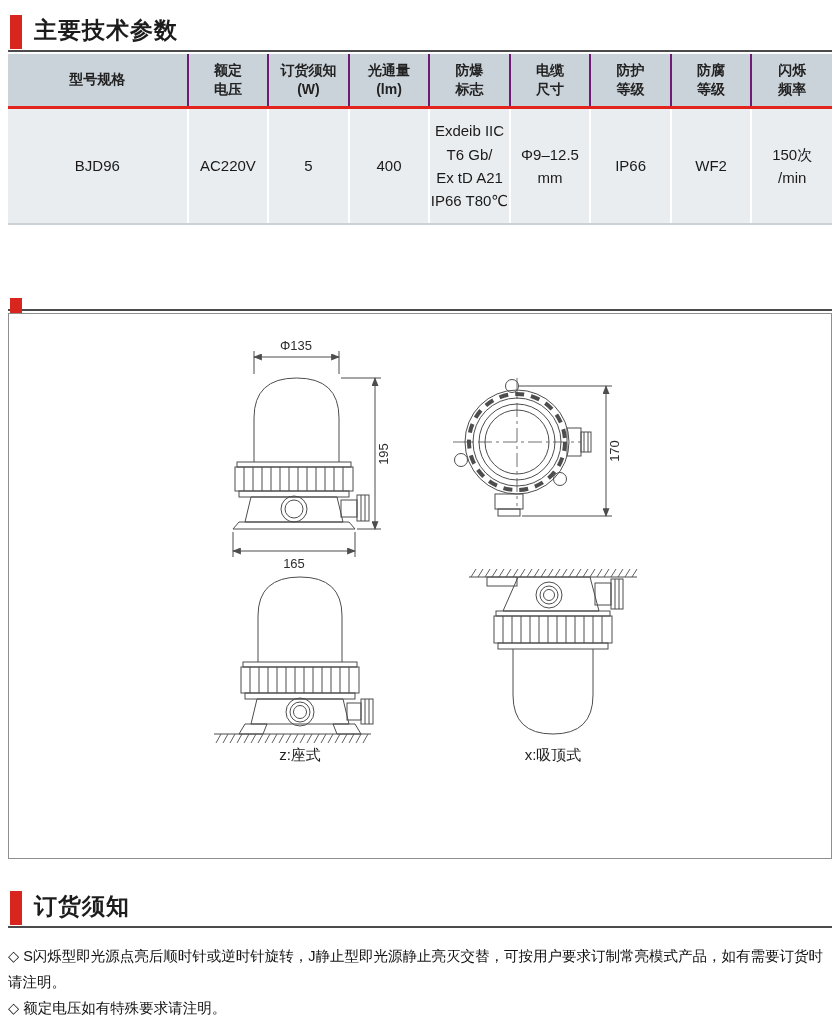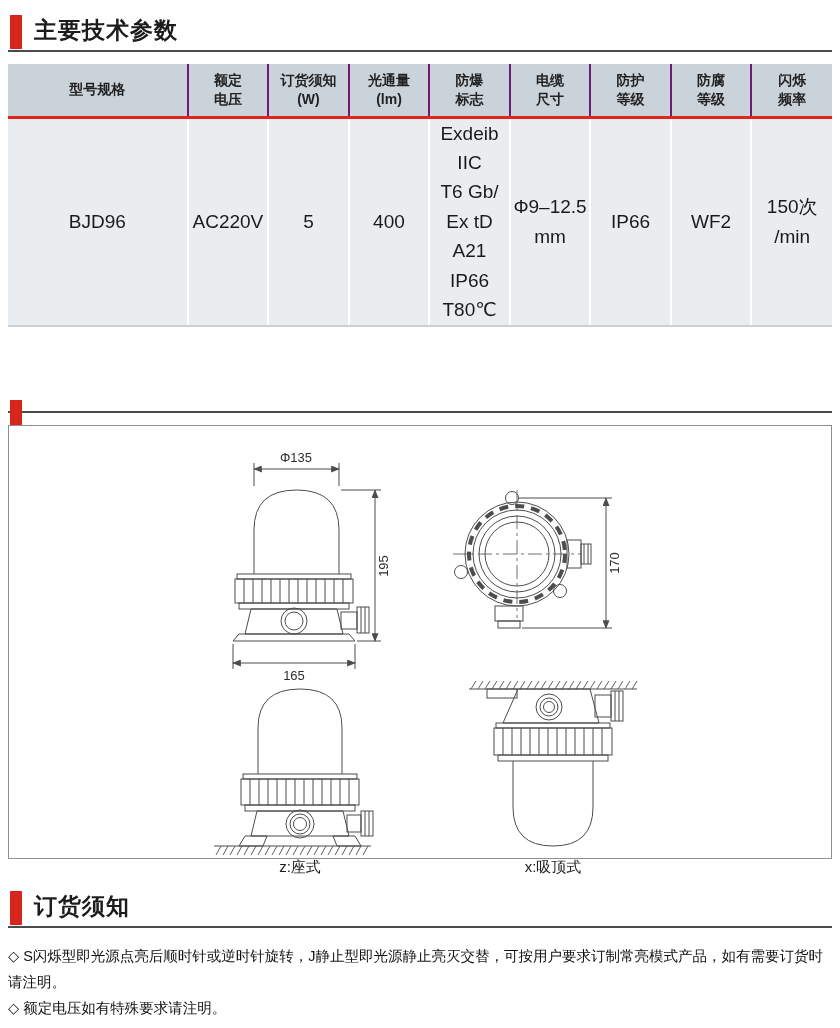--- a/index.html
+++ b/index.html
@@ -32,54 +32,54 @@
   }
   .sec1 { margin-top: 12px; }
   .sec2 { margin-top: 70px; }
   .sec3 { margin-top: 29px; }
 
   
   table.spec {
     width: 100%;
     border-collapse: collapse;
     table-layout: fixed;
-    margin-top: 12px;
+    margin-top: 2px;
     border-radius: 22px;
   }
   table.spec th {
     background: #cbd3da;
     height: 53px;
     font-size: 14px;
     font-weight: 700;
     color: #222;
     text-align: center;
     vertical-align: middle;
     border-left: 2px solid #701a75;
     border-bottom: 3px solid #e2241c;
     white-space: pre-line;
     line-height: 1.35;
   }
   table.spec td {
     background: #eaedf0;
     height: 117px;
-    font-size: 19px;
+    font-size: 15px;
     color: #1a1a1a;
     text-align: center;
     vertical-align: middle;
     border-left: 2px solid #fff;
     border-bottom: 2px solid #ccd1d5;
     white-space: pre-line;
     line-height: 1.55;
   }
   table.spec th:first-child, table.spec td:first-child { border-left: none; }
 
   
   .panel {
-    margin-top: 12px;
-    height: 434px;
+    margin-top: 2px;
+    height: 546px;
     border: 1px solid #8f8f8f;
     background: #fff;
     position: relative;
     padding-left: 31px;
   }
   .panel svg { position: absolute; left: 0; top: 0; }
   .dim-label { font-size: 13px; fill: #2e2e2e; }
   .cap-label { font-size: 15px; fill: #1f1f1f; }
 
   

